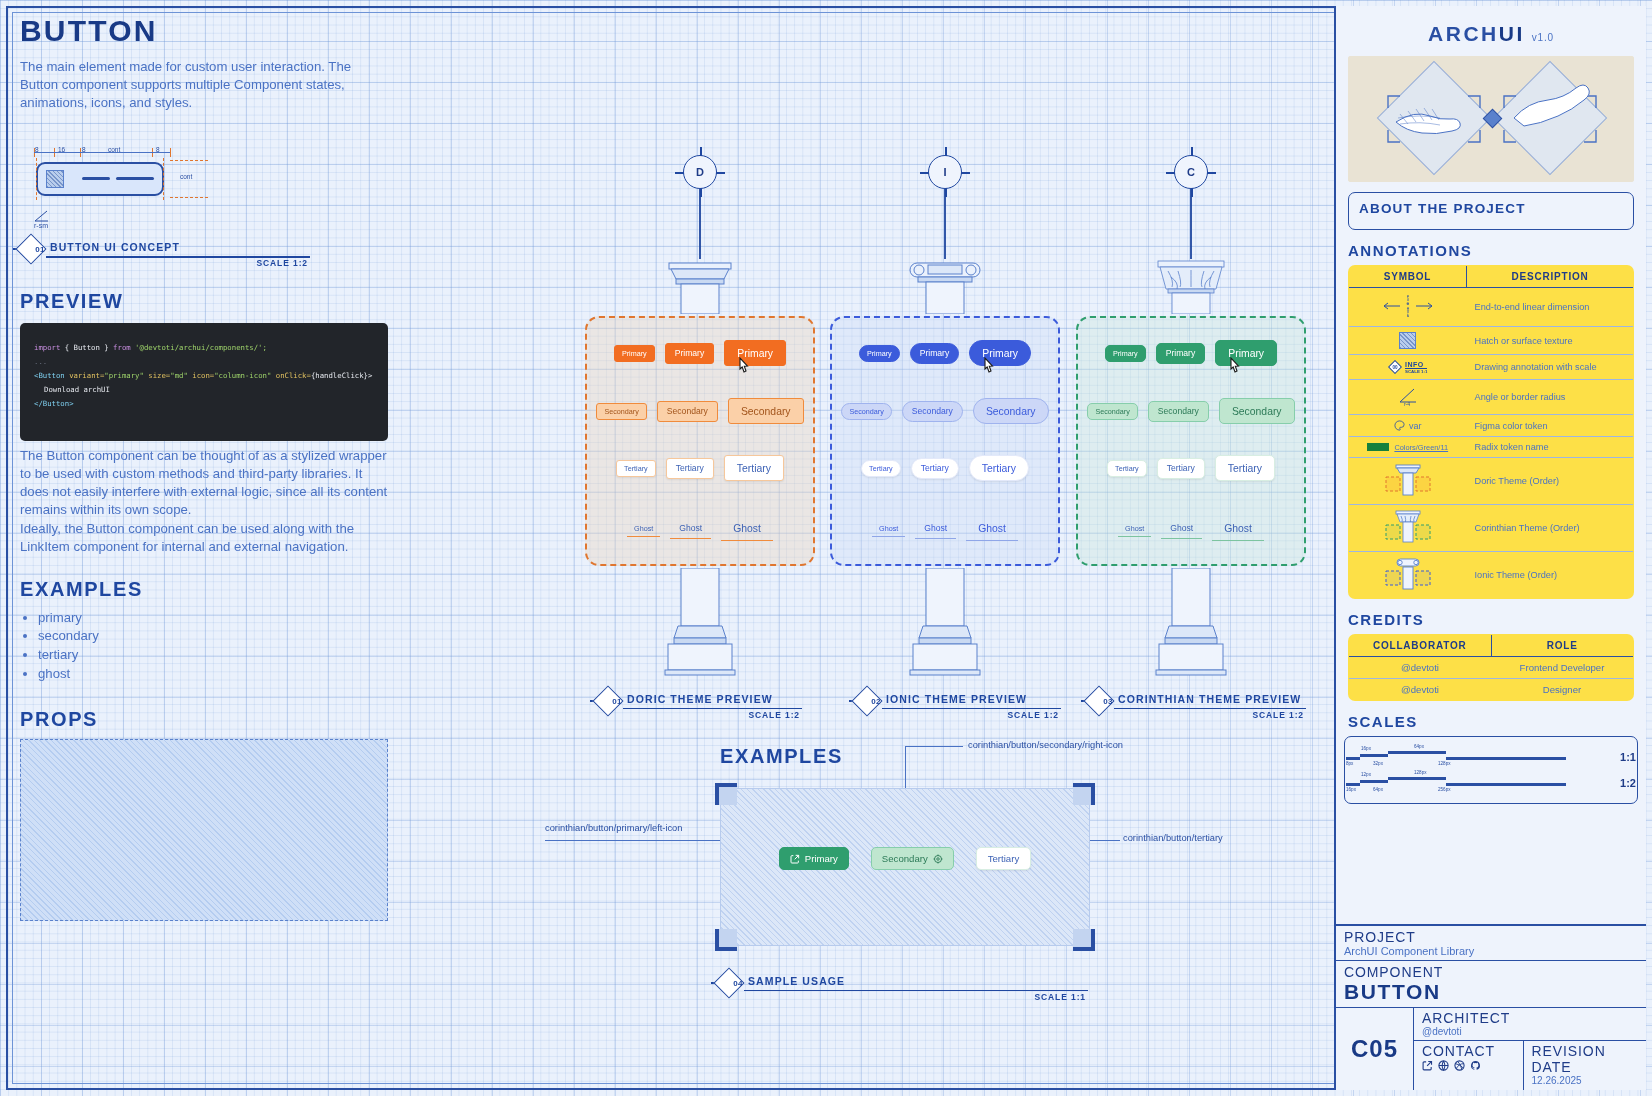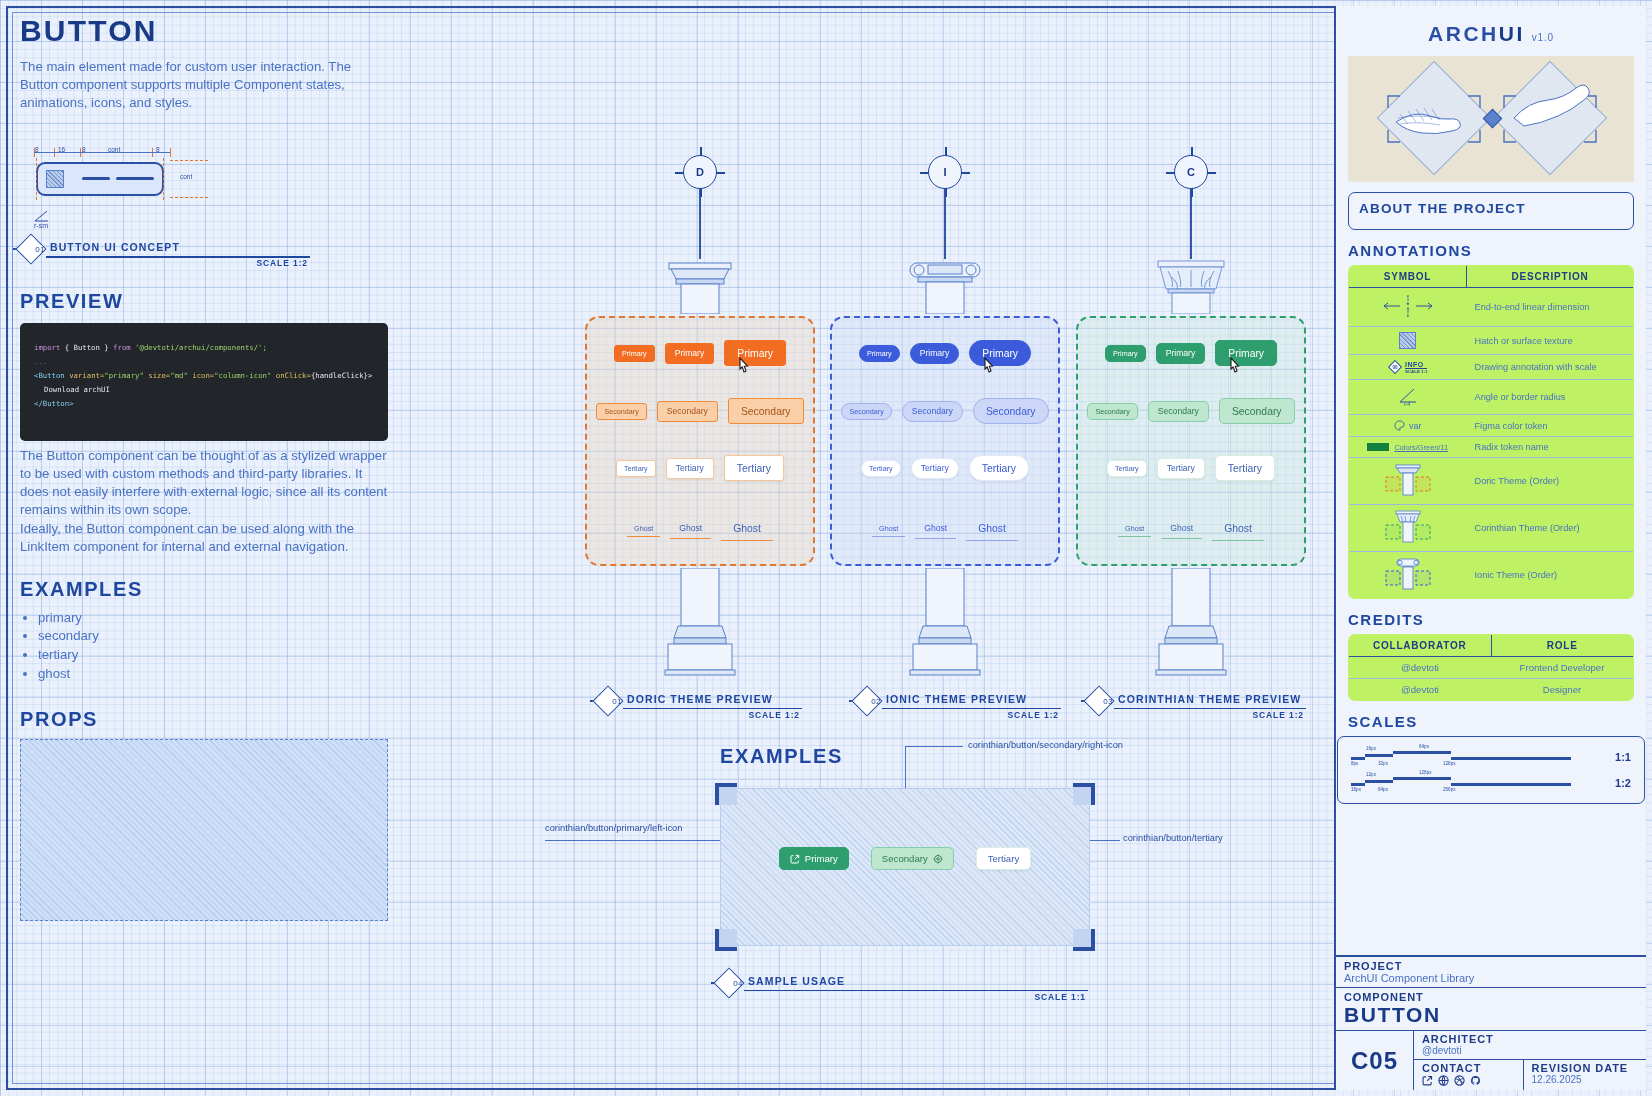--- a/index.html
+++ b/index.html
@@ -77,21 +77,21 @@
   
   .marker-row { position: relative; height: 26px; }
   .diamond {
     position: absolute; left: 0; top: 0; width: 22px; height: 22px;
     background: #fff; border: 1.6px solid #1f47a0;
     transform: rotate(45deg);
   }
   .diamond-num {
     position: absolute; left: 0; top: 0; width: 40px; height: 22px;
     display: flex; align-items: center; justify-content: center;
-    font-size: 8px; font-weight: 400; color: #1f47a0; letter-spacing: .3px;
+    font-size: 8px; font-weight: 700; color: #1f47a0; letter-spacing: .3px;
   }
   .marker-wing { position:absolute; top:10px; width:8px; height:1.6px; background:#1f47a0;}
   .marker-title {
     position: absolute; left: 30px; top: 3px;
     font-size: 10.5px; font-weight: 700; letter-spacing: 1.1px; color: #1f47a0;
   }
   .marker-rule { position: absolute; left: 26px; right: 0; top: 18px; height: 1.4px; background: #1f47a0; }
   .marker-scale {
     position: absolute; right: 2px; top: 20px;
     font-size: 8.5px; font-weight: 700; letter-spacing: .9px; color: #1f47a0;
@@ -220,48 +220,48 @@
   }
   #about { margin: 10px 12px 0; padding: 8px 10px 10px; }
   #about .h3 { margin-bottom: 3px; font-size: 13.5px; letter-spacing: 1.2px; }
   #about p { font-size: 9.6px; line-height: 1.34; color: #4a72c4; }
 
   .sb-h { font-size: 15px; font-weight: 700; letter-spacing: 1.5px; color: #1f47a0; margin: 12px 0 6px 12px; }
 
   table.sb-table {
     width: calc(100% - 24px); margin: 0 12px; border-collapse: collapse;
     border: 1.4px solid #2a4fa3; border-radius: 7px; overflow: hidden;
-    background: #bef264;
+    background: #fde047;
   }
   table.sb-table th {
     font-size: 10px; font-weight: 700; letter-spacing: .8px; color: #1f3c88;
     padding: 5px 4px; border-bottom: 1.4px solid #2a4fa3; text-align: center;
   }
   table.sb-table th + th { border-left: 1.4px solid #2a4fa3; }
   table.sb-table td {
     font-size: 9.2px; color: #4a72c4; padding: 5px 8px; border-top: 1px solid #9db6e2;
     vertical-align: middle;
   }
   table.sb-table td.sym { width: 118px; text-align: center; color: #2a4fa3; }
   table.sb-table tr:first-child td { border-top: none; }
 
   #credits-table td { text-align: center; font-size: 9.6px; }
   #credits-table td:first-child { width: 50%; }
 
-  #scales-box { margin: 4px 1px 0; padding: 7px 13px; }
+  #scales-box { margin: 4px 8px 0; padding: 7px 1px; }
   .scale-row { display: flex; align-items: center; gap: 8px; height: 26px; }
   .scale-graphic { position: relative; flex: 1; height: 24px; }
   .scale-val { font-size: 11px; font-weight: 700; color: #1f3c88; }
   .sc-bar { position: absolute; height: 3px; background: #2a4fa3; }
   .sc-lbl { position: absolute; font-size: 4.6px; color: #2a4fa3; }
 
   
   #title-block { position: absolute; left: 0; right: 0; bottom: 0; border-top: 2px solid #2a4fa3; }
   .tb-row { border-bottom: 1.6px solid #2a4fa3; padding: 3px 8px; }
-  .tb-lbl { font-size: 11px; font-weight: 700; letter-spacing: .9px; color: #1f3c88; }
+  .tb-lbl { font-size: 14px; font-weight: 400; letter-spacing: .9px; color: #1f3c88; }
   .tb-val { font-size: 11px; color: #4a72c4; }
   .tb-big { font-size: 21px; font-weight: 700; letter-spacing: 1.6px; color: #193a86; }
   #tb-bottom { display: flex; }
   #tb-code {
     width: 78px; display: flex; align-items: center; justify-content: center;
     font-size: 24px; font-weight: 700; color: #193a86; letter-spacing: 1px;
     border-right: 1.6px solid #2a4fa3;
   }
   #tb-right { flex: 1; }
   #tb-contact-row { display: flex; }

